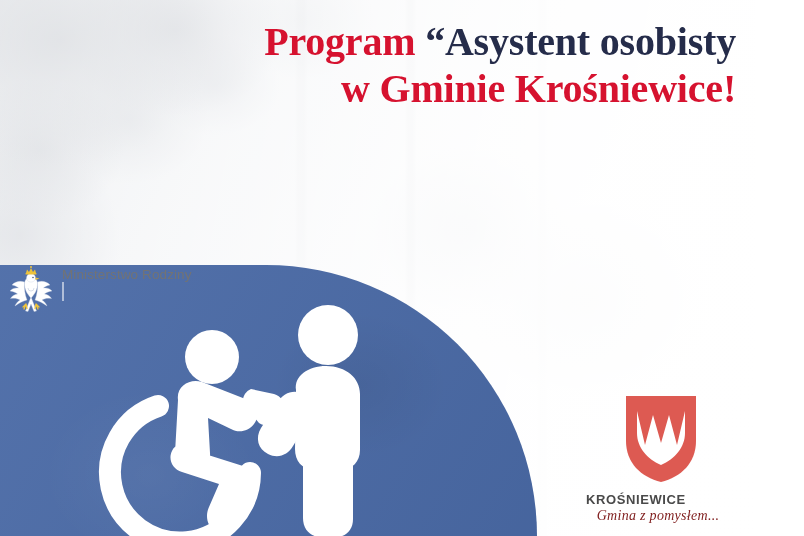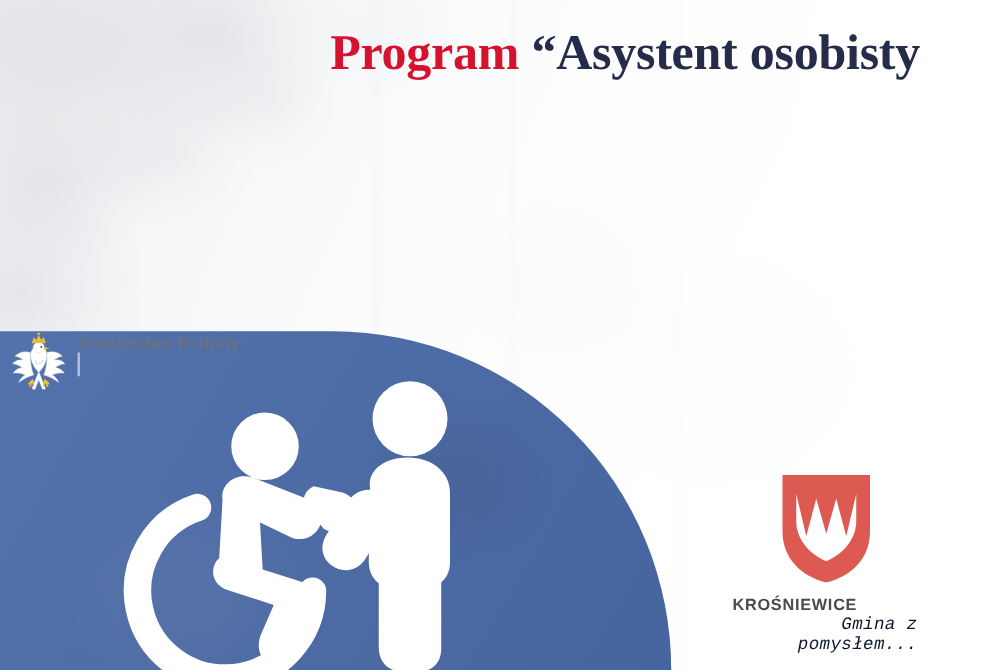--- a/index.html
+++ b/index.html
@@ -137,41 +137,42 @@
     text-align:left;
     padding-left:4px;
     font-family:"Liberation Sans", sans-serif;
     font-weight:bold;
     font-size:13px;
     letter-spacing:0.6px;
     color:#4a4a4a;
   }
   .crest .crest-tag {
     display:block;
-    text-align:right;
+    text-align:center;
     padding-right:6px;
     margin-top:1px;
-    font-family:Liberation Mono, monospace;
+    font-family:Liberation Serif, serif;
     font-style:italic;
     font-size:14px;
     letter-spacing:0.3px;
-    color:#0f172a;
+    color:#7f1d1d;
   }
 </style>
 </head>
 <body>
 
 <div id="poster">
 
   <div class="bg-photo"></div>
   <div class="bg-bands"></div>
   <div class="bg-wash"></div>
 
   <div class="headline">
     <span class="ln"><span class="t-red">Program</span> <span class="t-navy">“Asystent osobisty</span></span>
+    <span class="ln t-red">w Gminie Krośniewice!</span>
   </div>
 
   <div class="blue-panel">
     <div class="tex"></div>
   </div>
 
   <div class="ministry">
     <svg class="eagle" viewBox="0 0 92 100" aria-hidden="true">
       <g fill="#ffffff" stroke="#c9d2e2" stroke-width="0.7">
 

